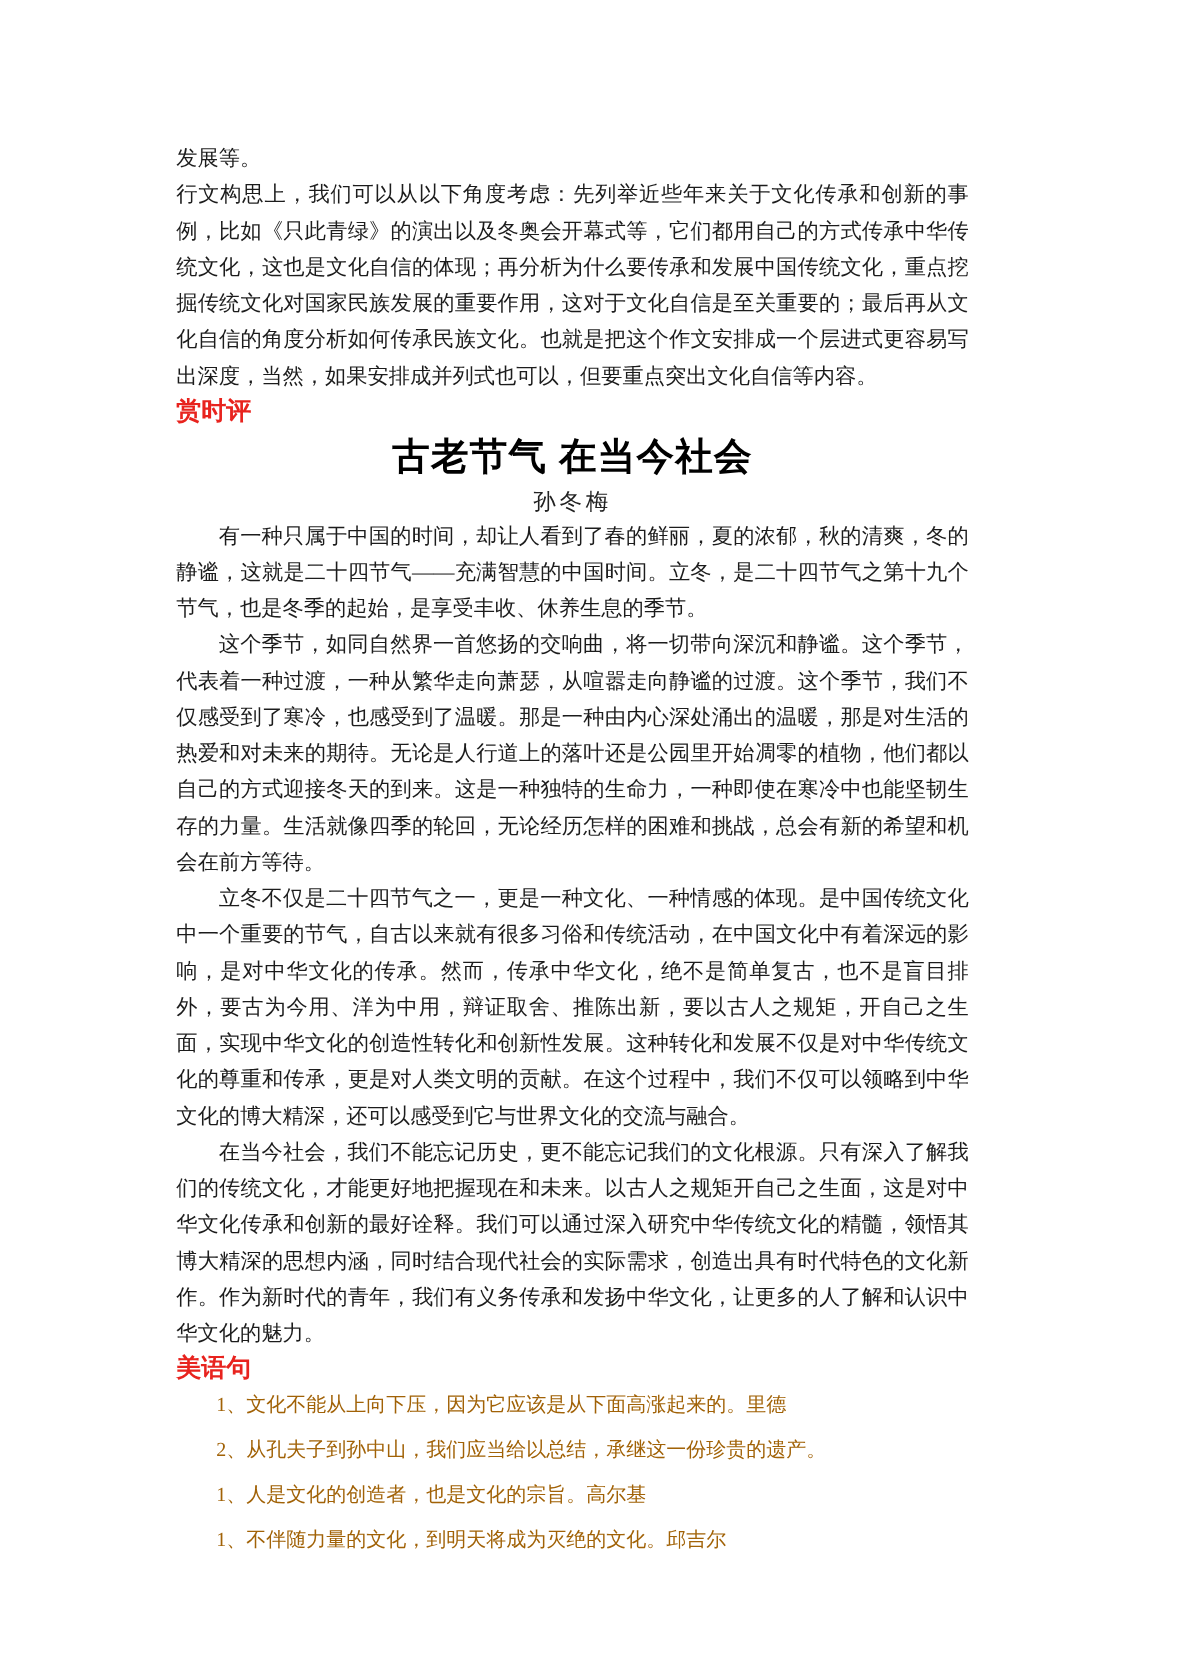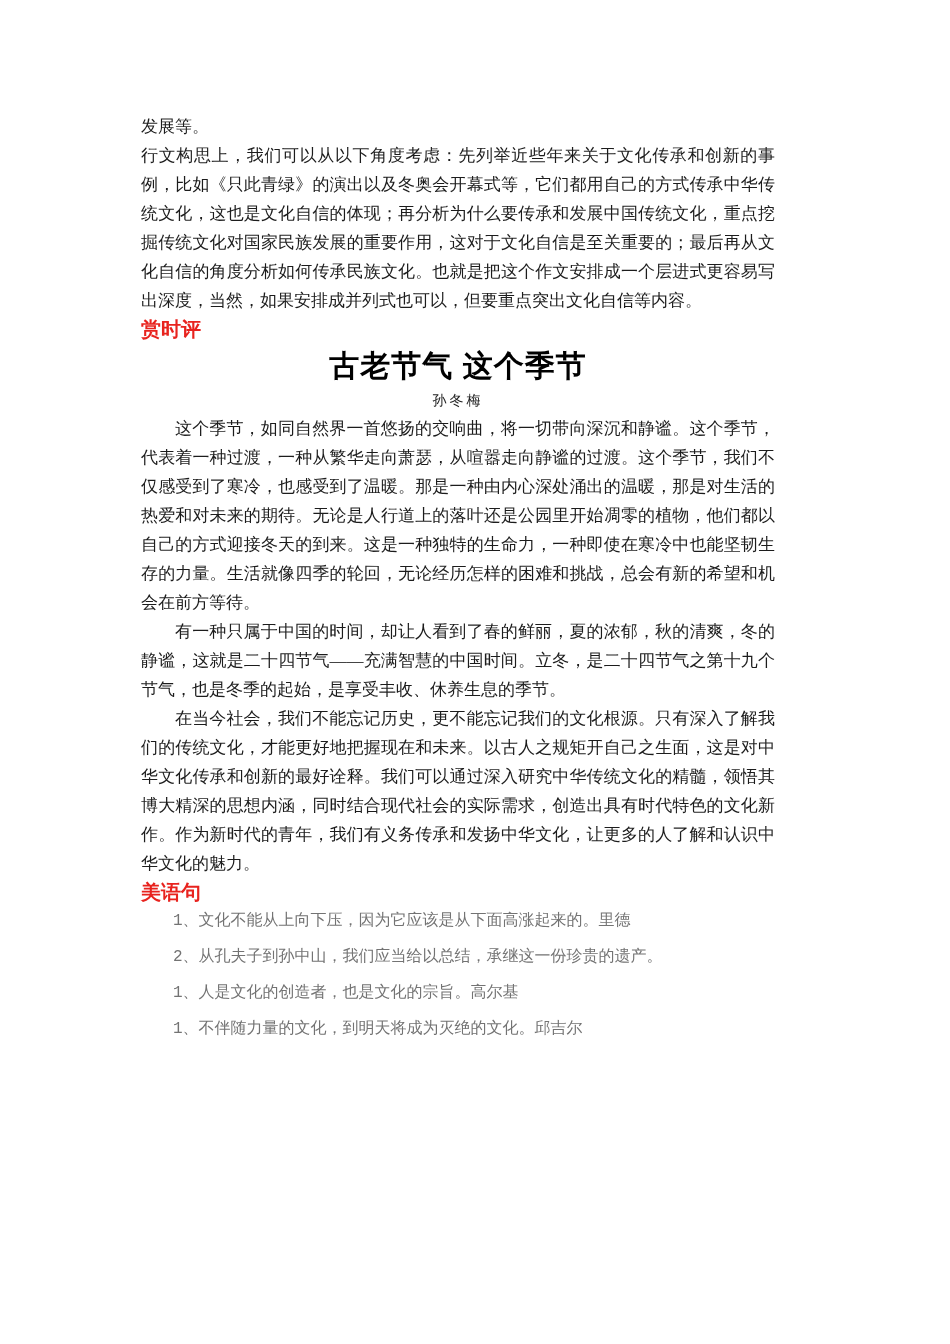--- a/index.html
+++ b/index.html
@@ -47,56 +47,57 @@
     font-size: 30px;
     line-height: 44px;
     text-align: center;
     color: #000000;
     margin: 0;
     letter-spacing: 1px;
   }
   
   .article-author {
     font-family: "Liberation Serif", "DejaVu Serif", serif;
-    font-size: 14px;
+    font-size: 18px;
     line-height: 26px;
     text-align: center;
     color: #222222;
     letter-spacing: 3px;
     margin: 0;
   }
   
   .quote-item {
-    font-family: Liberation Mono, monospace;
+    font-family: Liberation Serif, serif;
     font-size: 16px;
     line-height: 29px;
     text-align: justify;
     text-indent: 2em;
-    color: #737373;
+    color: #a16207;
     margin: 0 0 7px 0;
   }
 </style>
 </head>
 <body>
 
 <div class="page">
 
   <p class="serif-para">发展等。</p>
 
   <p class="serif-para">行文构思上，我们可以从以下角度考虑：先列举近些年来关于文化传承和创新的事例，比如《只此青绿》的演出以及冬奥会开幕式等，它们都用自己的方式传承中华传统文化，这也是文化自信的体现；再分析为什么要传承和发展中国传统文化，重点挖掘传统文化对国家民族发展的重要作用，这对于文化自信是至关重要的；最后再从文化自信的角度分析如何传承民族文化。也就是把这个作文安排成一个层进式更容易写出深度，当然，如果安排成并列式也可以，但要重点突出文化自信等内容。</p>
 
   <p class="sec-label">赏时评</p>
 
-  <h1 class="article-title">古老节气 这个季节</h1>
+  <h1 class="article-title">古老节气 在当今社会</h1>
 
   <p class="article-author">孙冬梅</p>
 
   <div>
+    <p class="serif-para indent">有一种只属于中国的时间，却让人看到了春的鲜丽，夏的浓郁，秋的清爽，冬的静谧，这就是二十四节气——充满智慧的中国时间。立冬，是二十四节气之第十九个节气，也是冬季的起始，是享受丰收、休养生息的季节。</p>
     <p class="serif-para indent">这个季节，如同自然界一首悠扬的交响曲，将一切带向深沉和静谧。这个季节，代表着一种过渡，一种从繁华走向萧瑟，从喧嚣走向静谧的过渡。这个季节，我们不仅感受到了寒冷，也感受到了温暖。那是一种由内心深处涌出的温暖，那是对生活的热爱和对未来的期待。无论是人行道上的落叶还是公园里开始凋零的植物，他们都以自己的方式迎接冬天的到来。这是一种独特的生命力，一种即使在寒冷中也能坚韧生存的力量。生活就像四季的轮回，无论经历怎样的困难和挑战，总会有新的希望和机会在前方等待。</p>
-    <p class="serif-para indent">有一种只属于中国的时间，却让人看到了春的鲜丽，夏的浓郁，秋的清爽，冬的静谧，这就是二十四节气——充满智慧的中国时间。立冬，是二十四节气之第十九个节气，也是冬季的起始，是享受丰收、休养生息的季节。</p>
+    <p class="serif-para indent">立冬不仅是二十四节气之一，更是一种文化、一种情感的体现。是中国传统文化中一个重要的节气，自古以来就有很多习俗和传统活动，在中国文化中有着深远的影响，是对中华文化的传承。然而，传承中华文化，绝不是简单复古，也不是盲目排外，要古为今用、洋为中用，辩证取舍、推陈出新，要以古人之规矩，开自己之生面，实现中华文化的创造性转化和创新性发展。这种转化和发展不仅是对中华传统文化的尊重和传承，更是对人类文明的贡献。在这个过程中，我们不仅可以领略到中华文化的博大精深，还可以感受到它与世界文化的交流与融合。</p>
     <p class="serif-para indent">在当今社会，我们不能忘记历史，更不能忘记我们的文化根源。只有深入了解我们的传统文化，才能更好地把握现在和未来。以古人之规矩开自己之生面，这是对中华文化传承和创新的最好诠释。我们可以通过深入研究中华传统文化的精髓，领悟其博大精深的思想内涵，同时结合现代社会的实际需求，创造出具有时代特色的文化新作。作为新时代的青年，我们有义务传承和发扬中华文化，让更多的人了解和认识中华文化的魅力。</p>
   </div>
 
   <p class="sec-label">美语句</p>
 
   <div>
     <p class="quote-item">1、文化不能从上向下压，因为它应该是从下面高涨起来的。里德</p>
     <p class="quote-item">2、从孔夫子到孙中山，我们应当给以总结，承继这一份珍贵的遗产。</p>
     <p class="quote-item">1、人是文化的创造者，也是文化的宗旨。高尔基</p>
     <p class="quote-item">1、不伴随力量的文化，到明天将成为灭绝的文化。邱吉尔</p>

